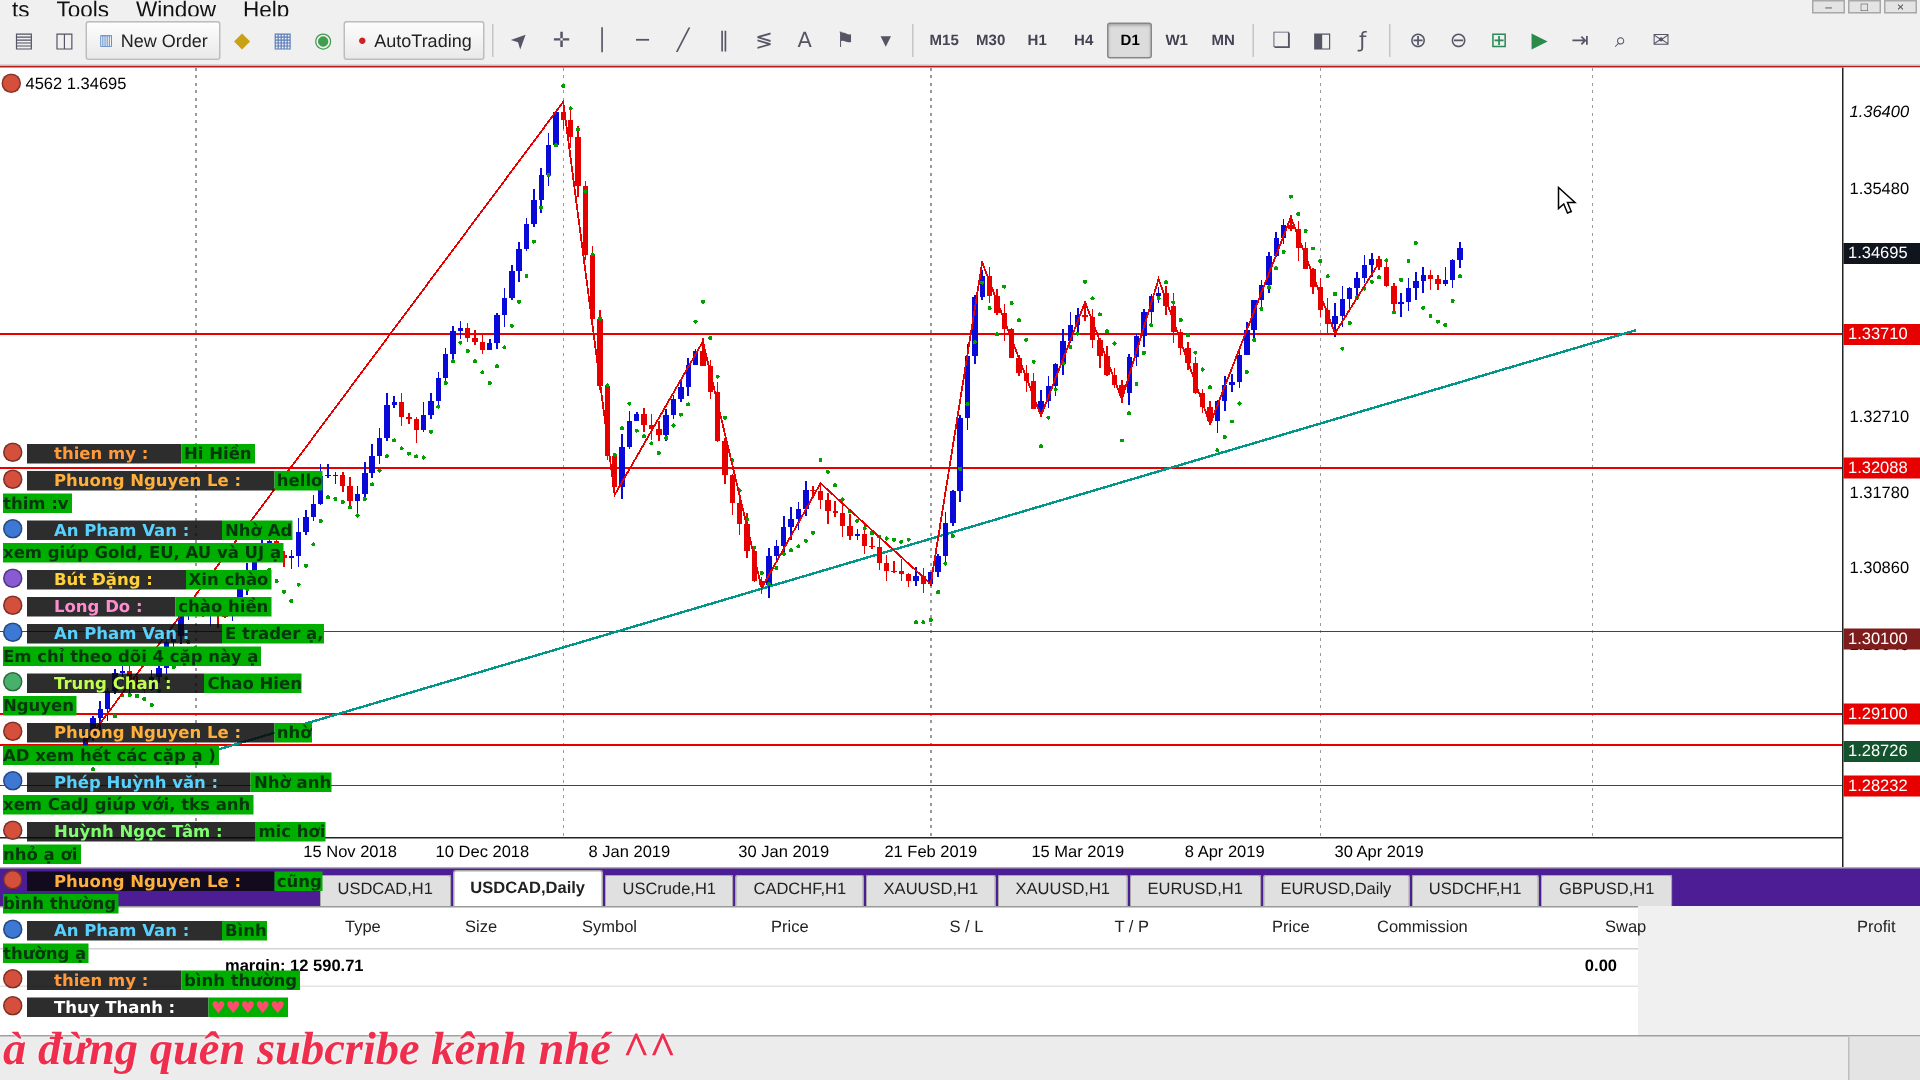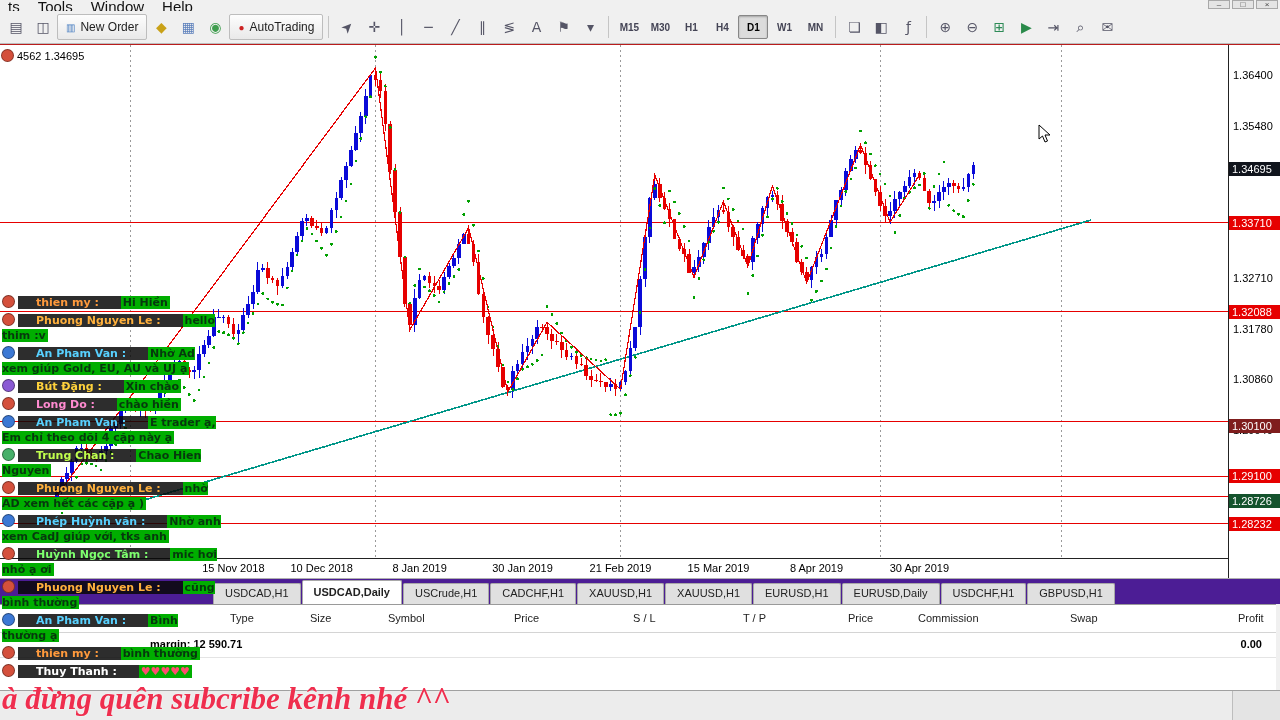--- a/index.html
+++ b/index.html
@@ -30,21 +30,21 @@
   .date-label{position:absolute;top:3px;font-size:11px;color:#000;transform:translateX(-50%);white-space:nowrap;}
   .ohlc{position:absolute;left:17px;top:5px;font-size:11px;color:#000;}
   .ohlc-dot{position:absolute;left:1px;top:4px;width:13px;height:13px;border-radius:50%;background:#d4503c;border:1px solid rgba(0,0,0,.35);box-sizing:border-box;}
 
   
   .chart-tabs{position:absolute;top:578px;left:0;width:1280px;height:26px;background:#4c1d95;border-top:1px solid #b0b0b0;box-sizing:border-box;display:flex;align-items:flex-end;padding-left:213px;}
   .ctab{height:20px;line-height:19px;padding:0 11px;font-size:11px;color:#222;background:#e0e0e0;border:1px solid #a8a8a8;border-bottom:none;border-radius:2px 2px 0 0;margin-right:1px;white-space:nowrap;}
   .ctab.active{background:#fff;font-weight:bold;height:23px;line-height:22px;}
 
   
-  .terminal{position:absolute;top:604px;left:0;width:1276px;height:86px;background:#fff;border-top:1px solid #9a9a9a;box-sizing:border-box;}
+  .terminal{position:absolute;top:604px;left:0;width:1092px;height:86px;background:#fff;border-top:1px solid #9a9a9a;box-sizing:border-box;}
   .t-head{position:relative;height:27px;border-bottom:1px solid #d4d4d4;}
   .t-col{position:absolute;top:7px;font-size:11px;color:#222;white-space:nowrap;}
   .balance-row{position:relative;height:24px;border-bottom:1px solid #e4e4e4;font-weight:bold;font-size:11px;color:#000;}
   .balance-text{position:absolute;left:150px;top:5px;}
   .profit-total{position:absolute;right:14px;top:5px;}
 
   
   .bottom-bar{position:absolute;top:690px;left:0;width:1280px;height:30px;background:#ececec;border-top:1px solid #a0a0a0;box-sizing:border-box;}
   .bottom-tabs{position:absolute;left:503px;top:0;height:100%;display:flex;}
   .btab{padding:6px 16px 0;font-size:12px;color:#333;border-right:1px solid #bdbdbd;white-space:nowrap;}
@@ -701,21 +701,21 @@
         <circle cx="953.7" cy="165.66518307669145" r="1.4" fill="#00a000"></circle>
         <circle cx="958.6" cy="169.3657122789059" r="1.4" fill="#00a000"></circle>
         <circle cx="963.5000000000001" cy="171.57204907521435" r="1.4" fill="#00a000"></circle>
         <circle cx="968.4000000000001" cy="155.5224950998673" r="1.4" fill="#00a000"></circle>
         <circle cx="973.3000000000001" cy="139.2581931082234" r="1.4" fill="#00a000"></circle>
         <polyline points="57.0,450.3 375.5,22.9 409.8,284.9 468.6,182.7 507.8,347.0 547.0,277.2 620.5,344.3 654.8,130.0 694.0,232.2 723.4,156.4 747.9,221.2 772.4,141.0 806.7,237.7 860.6,99.8 890.0,177.2 919.4,130.0" fill="none" stroke="#e60000" stroke-width="1.2"></polyline>
       </svg>
     <span class="ohlc-dot"></span>
     <div class="ohlc">4562 1.34695</div>
     <div class="price-scale" id="price-scale">
-        <div class="price-label" style="top: 29.9987px;">1.36400</div>
+        <div class="price-label" style="top: 29.9987px; font-style: italic;">1.36400</div>
         <div class="price-label" style="top: 80.546px;">1.35480</div>
         <div class="price-label" style="top: 232.737px;">1.32710</div>
         <div class="price-label" style="top: 283.834px;">1.31780</div>
         <div class="price-label" style="top: 334.381px;">1.30860</div>
         <div class="price-label" style="top: 384.929px;">1.29940</div>
         <div class="price-badge" style="top: 177.795px; background: rgb(230, 0, 0);">1.33710</div>
         <div class="price-badge" style="top: 266.912px; background: rgb(230, 0, 0);">1.32088</div>
         <div class="price-badge" style="top: 381px; background: #7f1d1d;">1.30100</div>
         <div class="price-badge" style="top: 431.08px; background: rgb(230, 0, 0);">1.29100</div>
         <div class="price-badge" style="top: 456px; background: #14532d;">1.28726</div>

